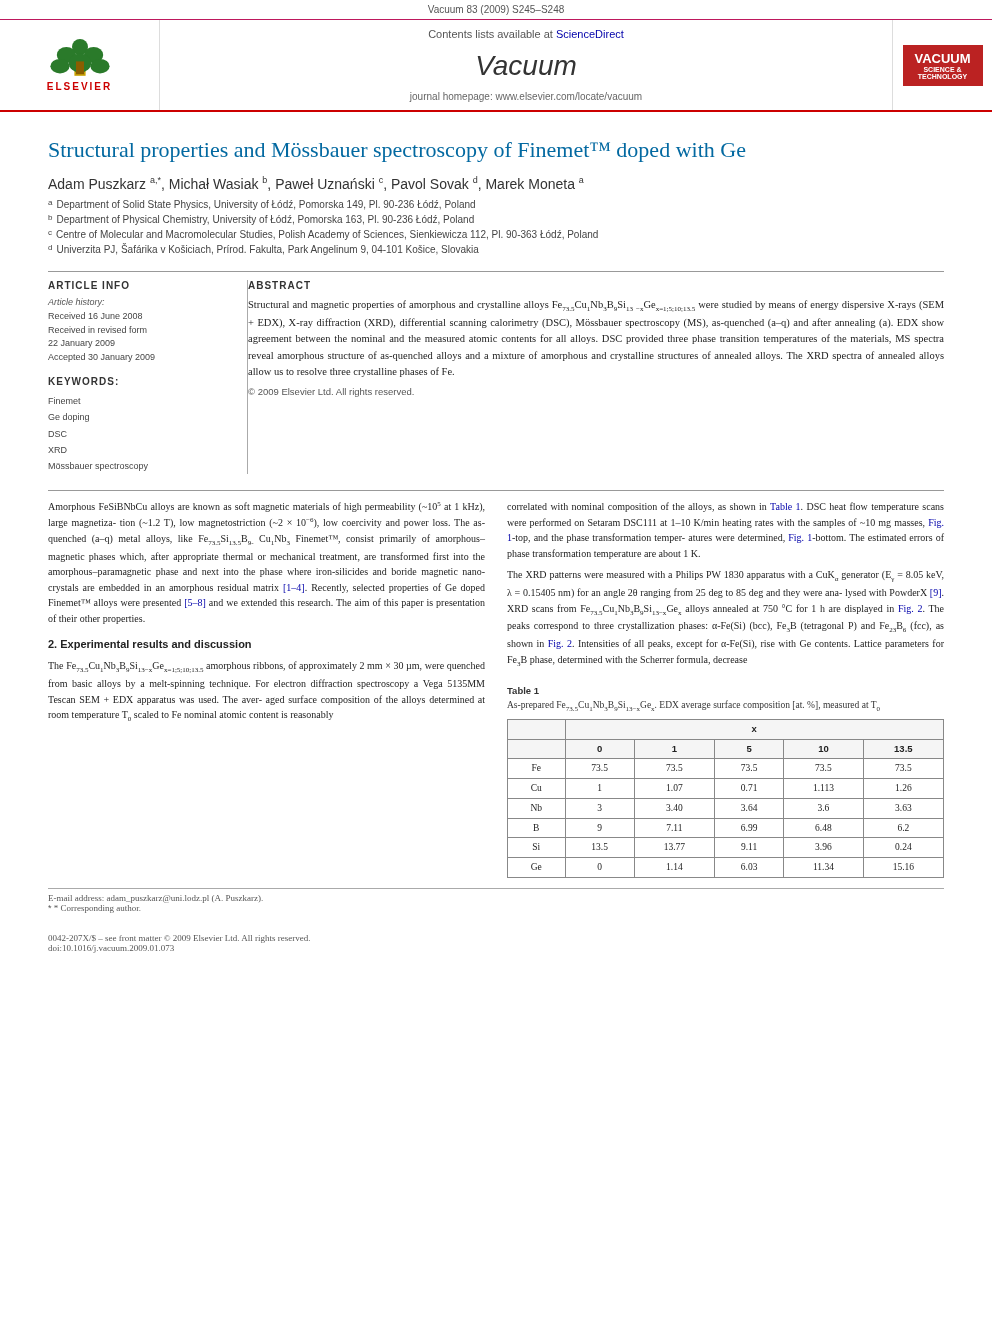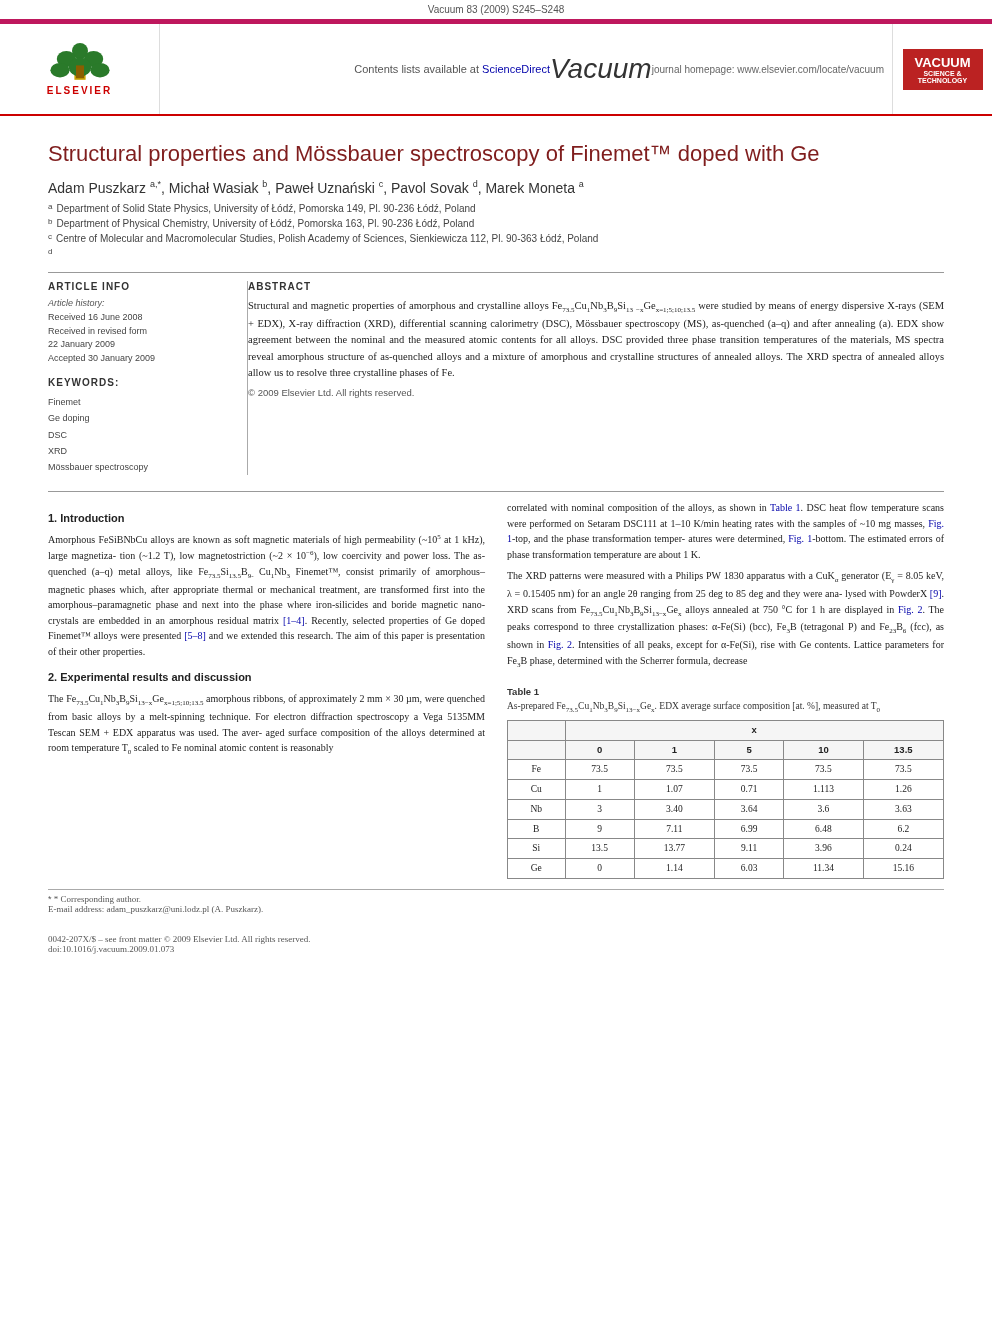--- a/index.html
+++ b/index.html
@@ -43,23 +43,23 @@
       font-size: 10px;
       font-family: Arial, sans-serif;
       color: #c00;
       font-weight: bold;
       letter-spacing: 2px;
       margin-top: 2px;
     }
     .journal-title-area {
       flex: 1;
       display: flex;
-      flex-direction: row;
+      flex-direction: column;
       align-items: center;
-      justify-content: flex-end;
+      justify-content: space-between;
       padding: 8px;
     }
     .science-direct-text {
       font-size: 11px;
       font-family: Arial, sans-serif;
       color: #555;
     }
     .science-direct-link {
       color: #00a;
       font-size: 11px;
@@ -101,32 +101,32 @@
       font-family: Arial, sans-serif;
       color: #fff;
     }
     
     .citation-line {
       text-align: center;
       font-size: 10px;
       font-family: Arial, sans-serif;
       color: #555;
       padding: 4px;
-      border-bottom: 5px solid #be185d;
+      border-bottom: 1px solid #be185d;
       background: #fff;
     }
     
     .main-content {
       padding: 24px 48px 20px 48px;
     }
     
     .article-title {
       font-size: 22px;
-      font-family: Liberation Sans, sans-serif;
-      color: #7f1d1d;
+      font-family: Liberation Serif, serif;
+      color: #0369a1;
       margin-bottom: 10px;
       line-height: 1.3;
     }
     
     .authors {
       font-size: 14px;
       font-family: Arial, sans-serif;
       color: #333;
       margin-bottom: 6px;
     }
@@ -342,20 +342,21 @@
       <div class="affil-line">
           <sup class="affil-sup">b</sup>
           <span> Department of Physical Chemistry, University of Łódź, Pomorska 163, Pl. 90-236 Łódź, Poland</span>
         </div>
       <div class="affil-line">
           <sup class="affil-sup">c</sup>
           <span> Centre of Molecular and Macromolecular Studies, Polish Academy of Sciences, Sienkiewicza 112, Pl. 90-363 Łódź, Poland</span>
         </div>
       <div class="affil-line">
           <sup class="affil-sup">d</sup>
+          <span> Univerzita PJ, Šafárika v Košiciach, Prírod. Fakulta, Park Angelinum 9, 04-101 Košice, Slovakia</span>
         </div>
     </div>
 
     <hr class="thin-divider">
 
     <div class="info-abstract">
 
       <div class="article-info">
         <div class="info-section-title">ARTICLE INFO</div>
         <div class="info-history">
@@ -388,21 +389,20 @@
         </div>
         <div class="copyright-line">© 2009 Elsevier Ltd. All rights reserved.</div>
       </div>
     </div>
 
     <hr class="thin-divider">
 
     <div class="body-columns">
 
       <div class="body-col">
-        <div class="section-title">1. Introduction</div>
         <p>
           Amorphous FeSiBNbCu alloys are known as soft magnetic
           materials of high permeability (~10<sup>5</sup> at 1 kHz), large magnetiza-
           tion (~1.2 T), low magnetostriction (~2 × 10<sup>−6</sup>), low coercivity and
           power loss. The as-quenched (a–q) metal alloys, like Fe<sub>73.5</sub>Si<sub>13.5</sub>B<sub>9-</sub>
           Cu<sub>1</sub>Nb<sub>3</sub> Finemet™, consist primarily of amorphous–magnetic
           phases which, after appropriate thermal or mechanical treatment,
           are transformed first into the amorphous–paramagnetic phase and
           next into the phase where iron-silicides and boride magnetic nano-
           crystals are embedded in an amorphous residual matrix <span class="ref-link">[1–4]</span>.
@@ -513,28 +513,28 @@
                 <td>15.16</td>
               </tr>
             </tbody>
           </table>
         </div>
       </div>
     </div>
 
     <div class="footnote-line">
       <div>
-        <span class="footnote-star">*</span>
-        <span>* Corresponding author.</span>
-      </div>
-      <div>
         <span>E-mail address: </span>
         <span class="ref-link">adam_puszkarz@uni.lodz.pl</span>
         <span> (A. Puszkarz).</span>
       </div>
+      <div>
+        <span class="footnote-star">*</span>
+        <span>* Corresponding author.</span>
+      </div>
       <div style="margin-top:20px">
         <div>0042-207X/$ – see front matter © 2009 Elsevier Ltd. All rights reserved.</div>
         <div>doi:10.1016/j.vacuum.2009.01.073</div>
       </div>
     </div>
 
   </div>
 </div>
 
 </body></html>

